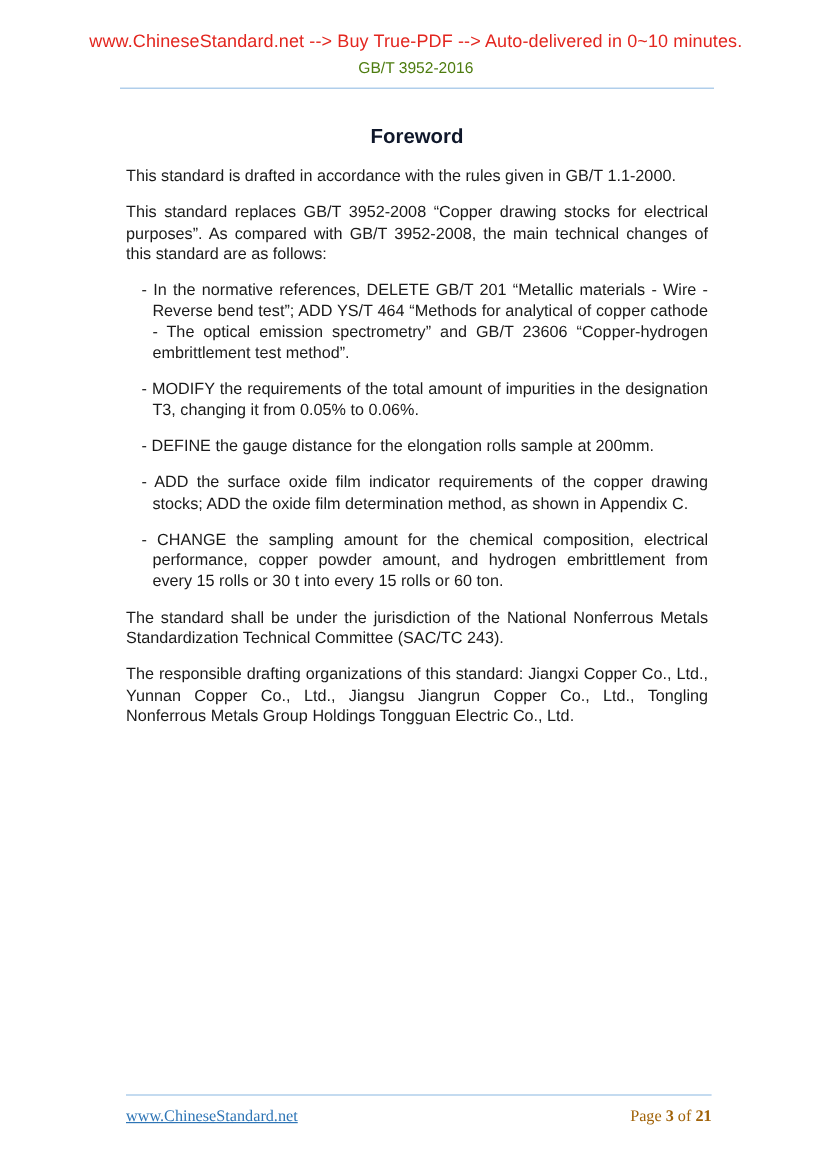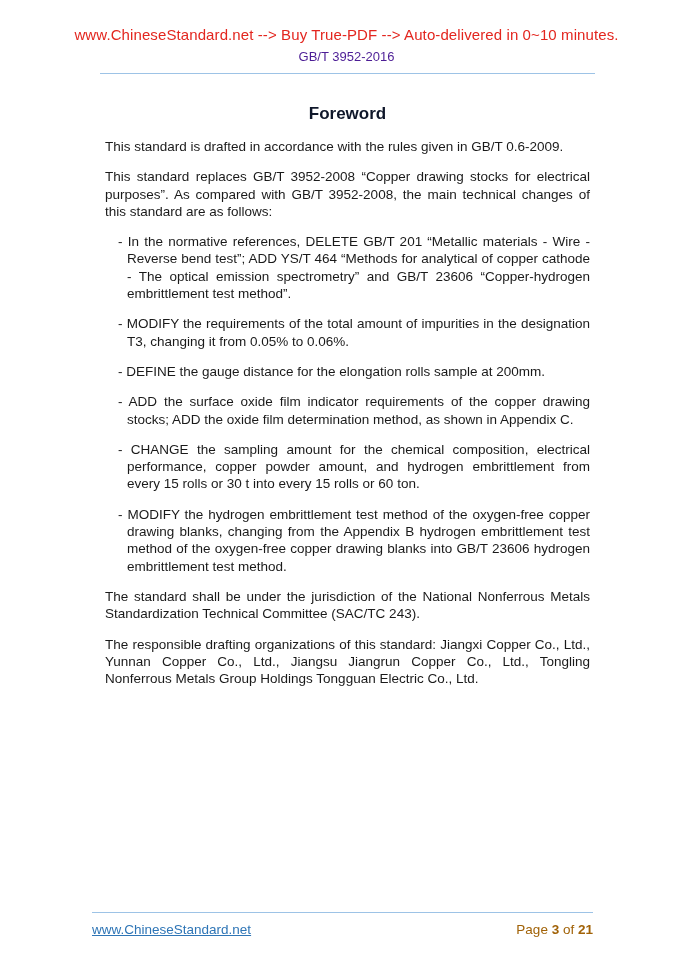--- a/index.html
+++ b/index.html
@@ -20,21 +20,21 @@
     text-align: center;
     padding-top: 27px;
   }
   .promo {
     color: #e3261f;
     font-size: 15px;
     line-height: 16px;
     letter-spacing: 0.1px;
   }
   .docnum {
-    color: #4c1d95;
+    color: #4d7c0f;
     font-size: 13px;
     line-height: 14px;
     margin-top: 7px;
   }
   .header-rule {
     border: none;
     border-top: 1px solid #9dc3e6;
     margin: 9px 98px 0 100px;
   }
   
@@ -60,29 +60,30 @@
     font-size: 13.5px;
     line-height: 17.3px;
     text-align: justify;
     margin: 0 0 13px 13px;
     padding-left: 9px;
     text-indent: -9px;
   }
   
   .footer {
     position: absolute;
-    left: 92px;
+    left: 105px;
     right: 100px;
     top: 912px;
     border-top: 1px solid #9dc3e6;
     padding-top: 9px;
     display: flex;
     justify-content: space-between;
     align-items: flex-end;
     font-size: 13.5px;
+    font-family: Liberation Serif, serif;
   }
   .footer-link {
     color: #2e75b6;
     text-decoration: underline;
     cursor: pointer;
   }
   .footer-page {
     color: #a16207;
   }
   .footer-page .num {
@@ -96,37 +97,36 @@
 
   <div class="header">
     <div class="promo">www.ChineseStandard.net --&gt; Buy True-PDF --&gt; Auto-delivered in 0~10 minutes.</div>
     <div class="docnum">GB/T 3952-2016</div>
     <hr class="header-rule">
   </div>
 
   <div class="content">
     <div class="doc-title">Foreword</div>
 
-    <p class="para">This standard is drafted in accordance with the rules given in GB/T 0.6-2009.</p>
+    <p class="para">This standard is drafted in accordance with the rules given in GB/T 1.1-2000.</p>
 
     <p class="para">This standard replaces GB/T 3952-2008 “Copper drawing stocks for electrical purposes”. As compared with GB/T 3952-2008, the main technical changes of this standard are as follows:</p>
 
     <p class="bullet">- In the normative references, DELETE GB/T 201 “Metallic materials - Wire - Reverse bend test”; ADD YS/T 464 “Methods for analytical of copper cathode - The optical emission spectrometry” and GB/T 23606 “Copper-hydrogen embrittlement test method”.</p>
 
 
     <p class="bullet">- MODIFY the requirements of the total amount of impurities in the designation T3, changing it from 0.05% to 0.06%.</p>
 
     <p class="bullet">- DEFINE the gauge distance for the elongation rolls sample at 200mm.</p>
 
 
     <p class="bullet">- ADD the surface oxide film indicator requirements of the copper drawing stocks; ADD the oxide film determination method, as shown in Appendix C.</p>
 
     <p class="bullet">- CHANGE the sampling amount for the chemical composition, electrical performance, copper powder amount, and hydrogen embrittlement from every 15 rolls or 30 t into every 15 rolls or 60 ton.</p>
 
-    <p class="bullet">- MODIFY the hydrogen embrittlement test method of the oxygen-free copper drawing blanks, changing from the Appendix B hydrogen embrittlement test method of the oxygen-free copper drawing blanks into GB/T 23606 hydrogen embrittlement test method.</p>
 
 
     <p class="para">The standard shall be under the jurisdiction of the National Nonferrous Metals Standardization Technical Committee (SAC/TC 243).</p>
 
     <p class="para">The responsible drafting organizations of this standard: Jiangxi Copper Co., Ltd., Yunnan Copper Co., Ltd., Jiangsu Jiangrun Copper Co., Ltd., Tongling Nonferrous Metals Group Holdings Tongguan Electric Co., Ltd.</p>
   </div>
 
   <div class="footer">
     <span class="footer-link">www.ChineseStandard.net</span>
     <span class="footer-page">

